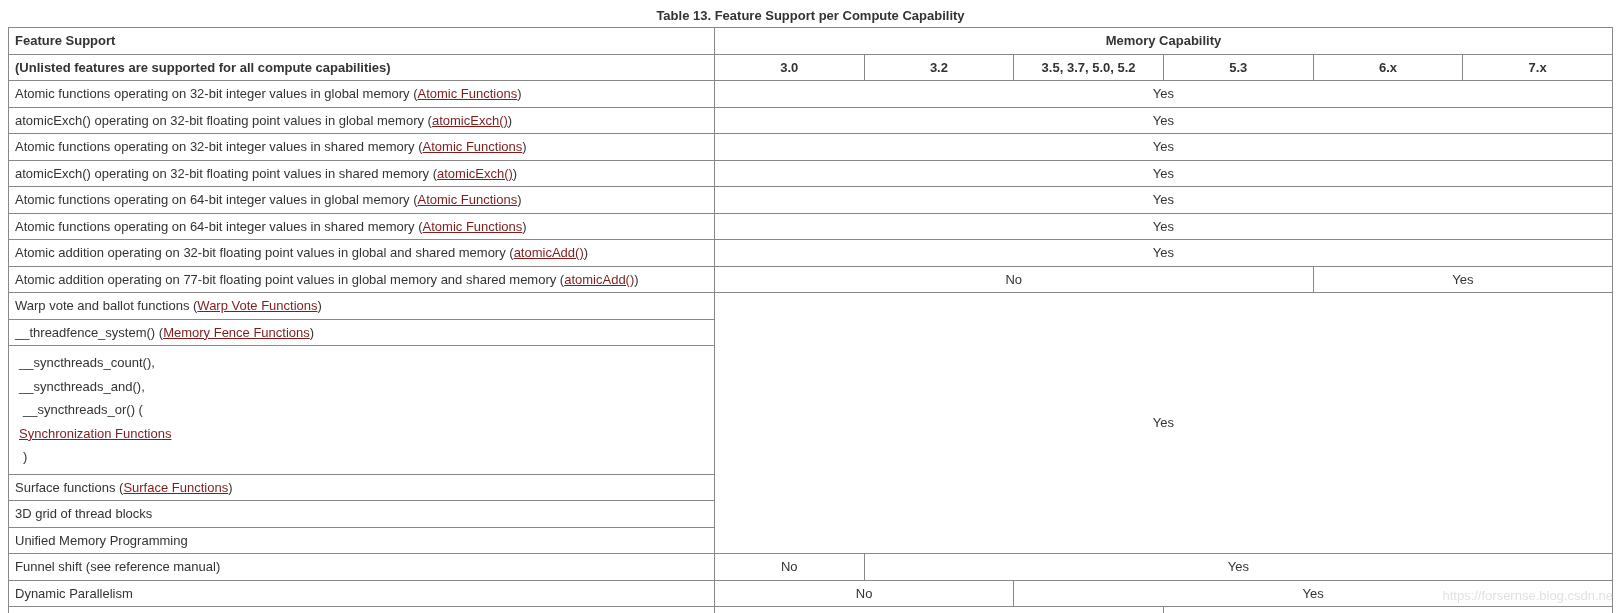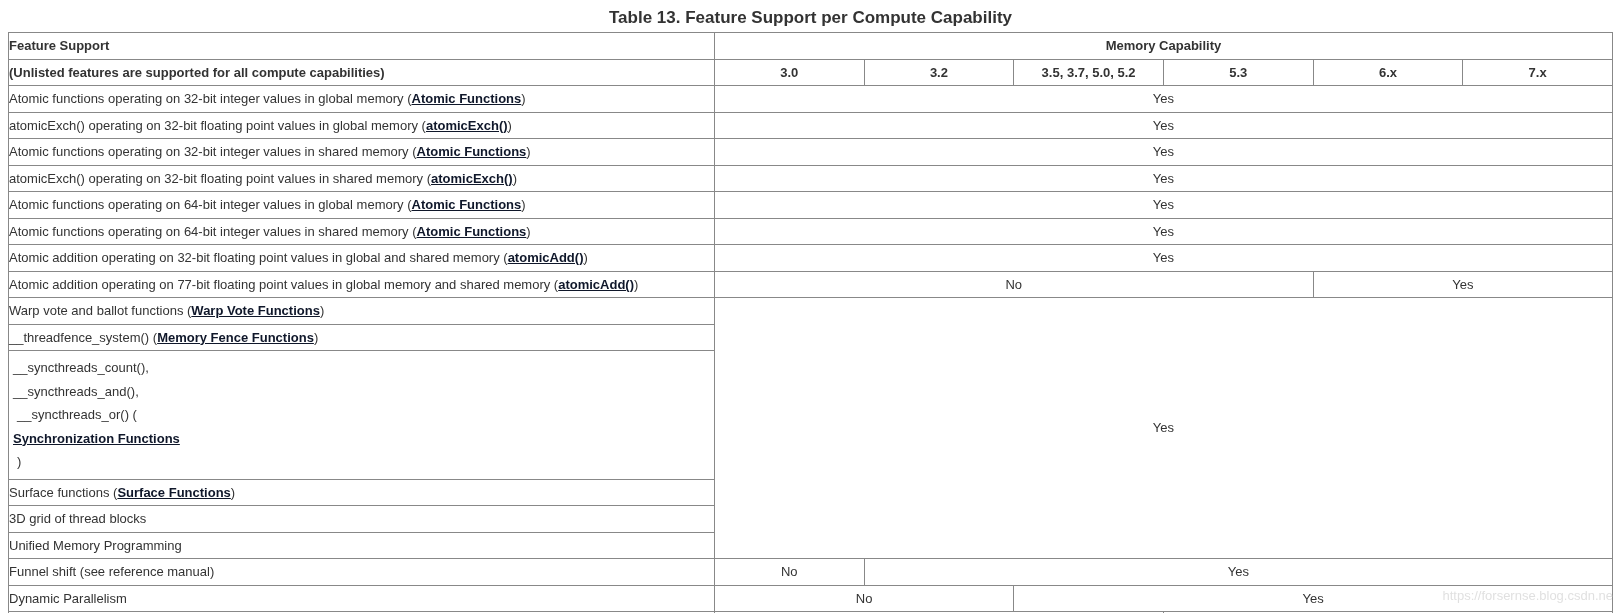--- a/index.html
+++ b/index.html
@@ -6,46 +6,45 @@
     font-family: "Trebuchet MS", "Segoe UI", Arial, sans-serif;
     font-size: 13px;
     color: #333;
     margin: 0;
     padding: 8px;
     background: #fff;
   }
   .caption {
     text-align: center;
     font-weight: bold;
-    font-size: 17px;
+    font-size: 13px;
     margin-bottom: 4px;
   }
   table {
     border-collapse: collapse;
     width: 100%;
     table-layout: fixed;
   }
   th, td {
     border: 1px solid #888;
-    padding: 3px 0;
+    padding: 3px 6px;
     vertical-align: middle;
     text-align: left;
     line-height: 1.5;
   }
   th {
     font-weight: bold;
     background: #fff;
   }
   .center {
     text-align: center;
   }
   a.doclink {
-    color: #0f172a;
+    color: #7f1d1d;
     text-decoration: underline;
-    font-weight: bold;
   }
   col.feat { width: 44%; }
   col.cap  { width: 9.33%; }
   .multi-line span { display:block; margin: 4px 4px; }
   .watermark {
     position: fixed;
     right: 8px;
     bottom: 10px;
     color: #ccc;
     font-size: 13px;

